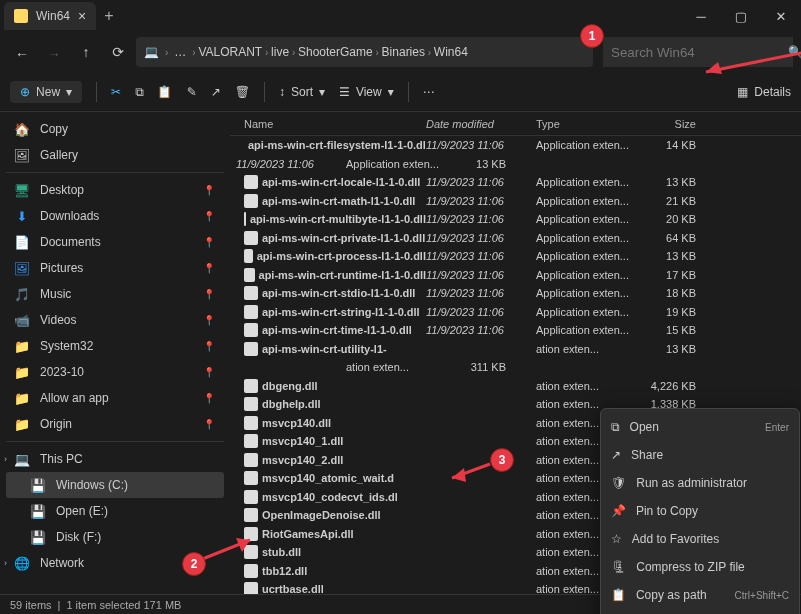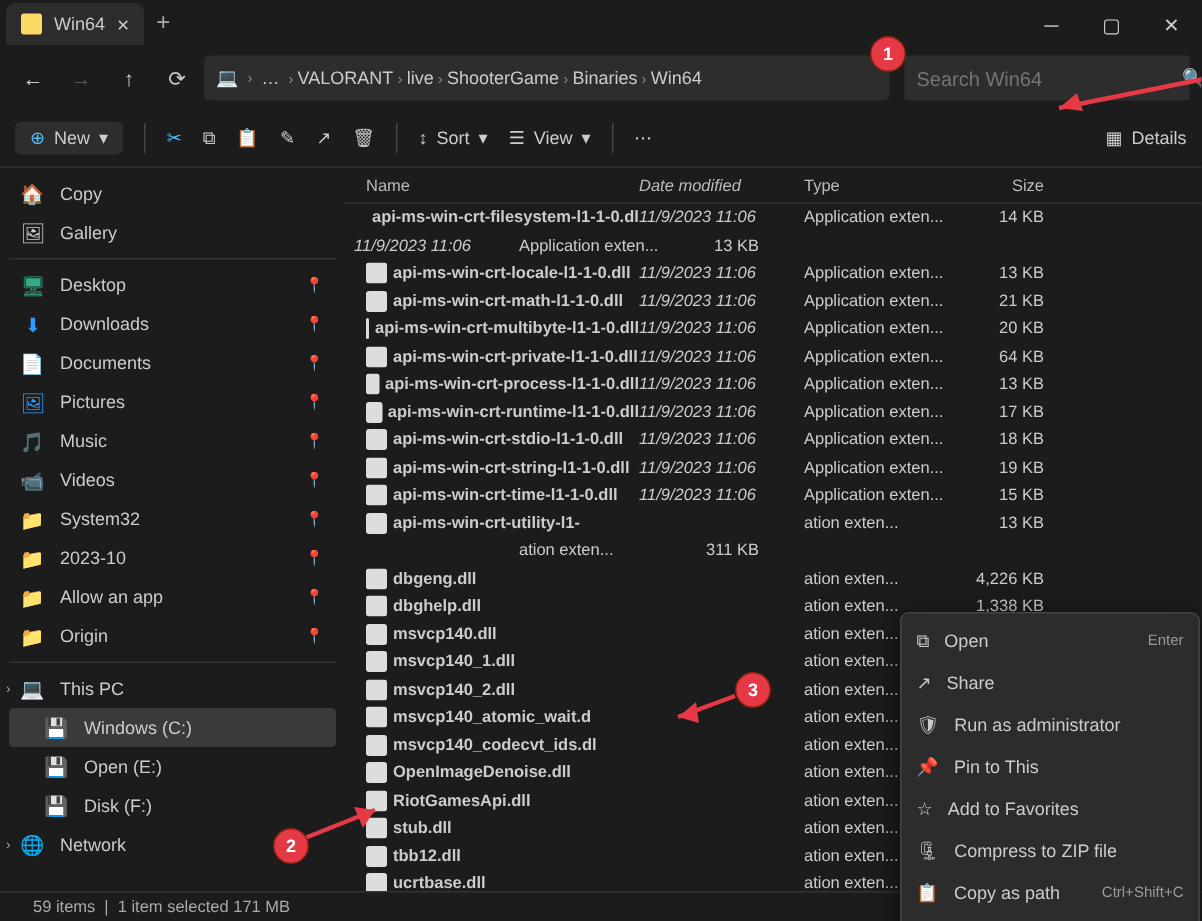--- a/index.html
+++ b/index.html
@@ -39,21 +39,21 @@
 .col-type { width: 100px; }
 .col-size { width: 70px; text-align: right; padding-right: 10px; }
 .filelist { flex: 1; overflow: hidden; }
 .frow { display: flex; height: 18.5px; align-items: center; padding-left: 6px; font-size: 11px; }
 .frow .fico { width: 14px; height: 14px; margin-right: 4px; display: inline-block; background: #ddd; border-radius: 2px; }
 .frow .col-name { display: flex; align-items: center; white-space: nowrap; overflow: hidden; font-weight: bold; }
 .frow .col-type { white-space: nowrap; overflow: hidden; text-overflow: ellipsis; }
 .ctxmenu { position: absolute; left: 370px; top: 296px; width: 200px; background: #2c2c2c; border: 1px solid #444; border-radius: 6px; box-shadow: 0 4px 20px rgba(0,0,0,.6); z-index: 10; padding: 4px 0; }
 .ctxitem { display: flex; align-items: center; height: 28px; padding: 0 10px; gap: 10px; cursor: pointer; font-size: 12px; }
 .ctxitem .shortcut { margin-left: auto; font-size: 10px; color: #999; }
-.statusbar { height: 20px; background: #1c1c1c; border-top: 1px solid #333; display: flex; align-items: center; padding: 0 22px; font-size: 11px; color: #aaa; gap: 6px; }
+.statusbar { height: 20px; background: #1c1c1c; border-top: 1px solid #333; display: flex; align-items: center; padding: 0 10px; font-size: 11px; color: #aaa; gap: 6px; }
 .marker { position: absolute; width: 24px; height: 24px; background: #e63946; border-radius: 50%; display: flex; align-items: center; justify-content: center; color: #fff; font-weight: bold; font-size: 12px; z-index: 20; border: 1px solid #821; }
 .arrow { position: absolute; z-index: 19; }
 </style>
 </head>
 <body>
 
 <div class="titlebar">
   <div class="tab">
     <span class="tab-icon"></span>
     <span>Win64</span>
@@ -434,21 +434,21 @@
           <div class="ctxitem">
             <span>↗</span>
             <span>Share</span>
           </div>
           <div class="ctxitem">
             <span>🛡</span>
             <span>Run as administrator</span>
           </div>
           <div class="ctxitem">
             <span>📌</span>
-            <span>Pin to This</span>
+            <span>Pin to Copy</span>
           </div>
           <div class="ctxitem">
             <span>☆</span>
             <span>Add to Favorites</span>
           </div>
           <div class="ctxitem">
             <span>🗜</span>
             <span>Compress to ZIP file</span>
           </div>
           <div class="ctxitem">

